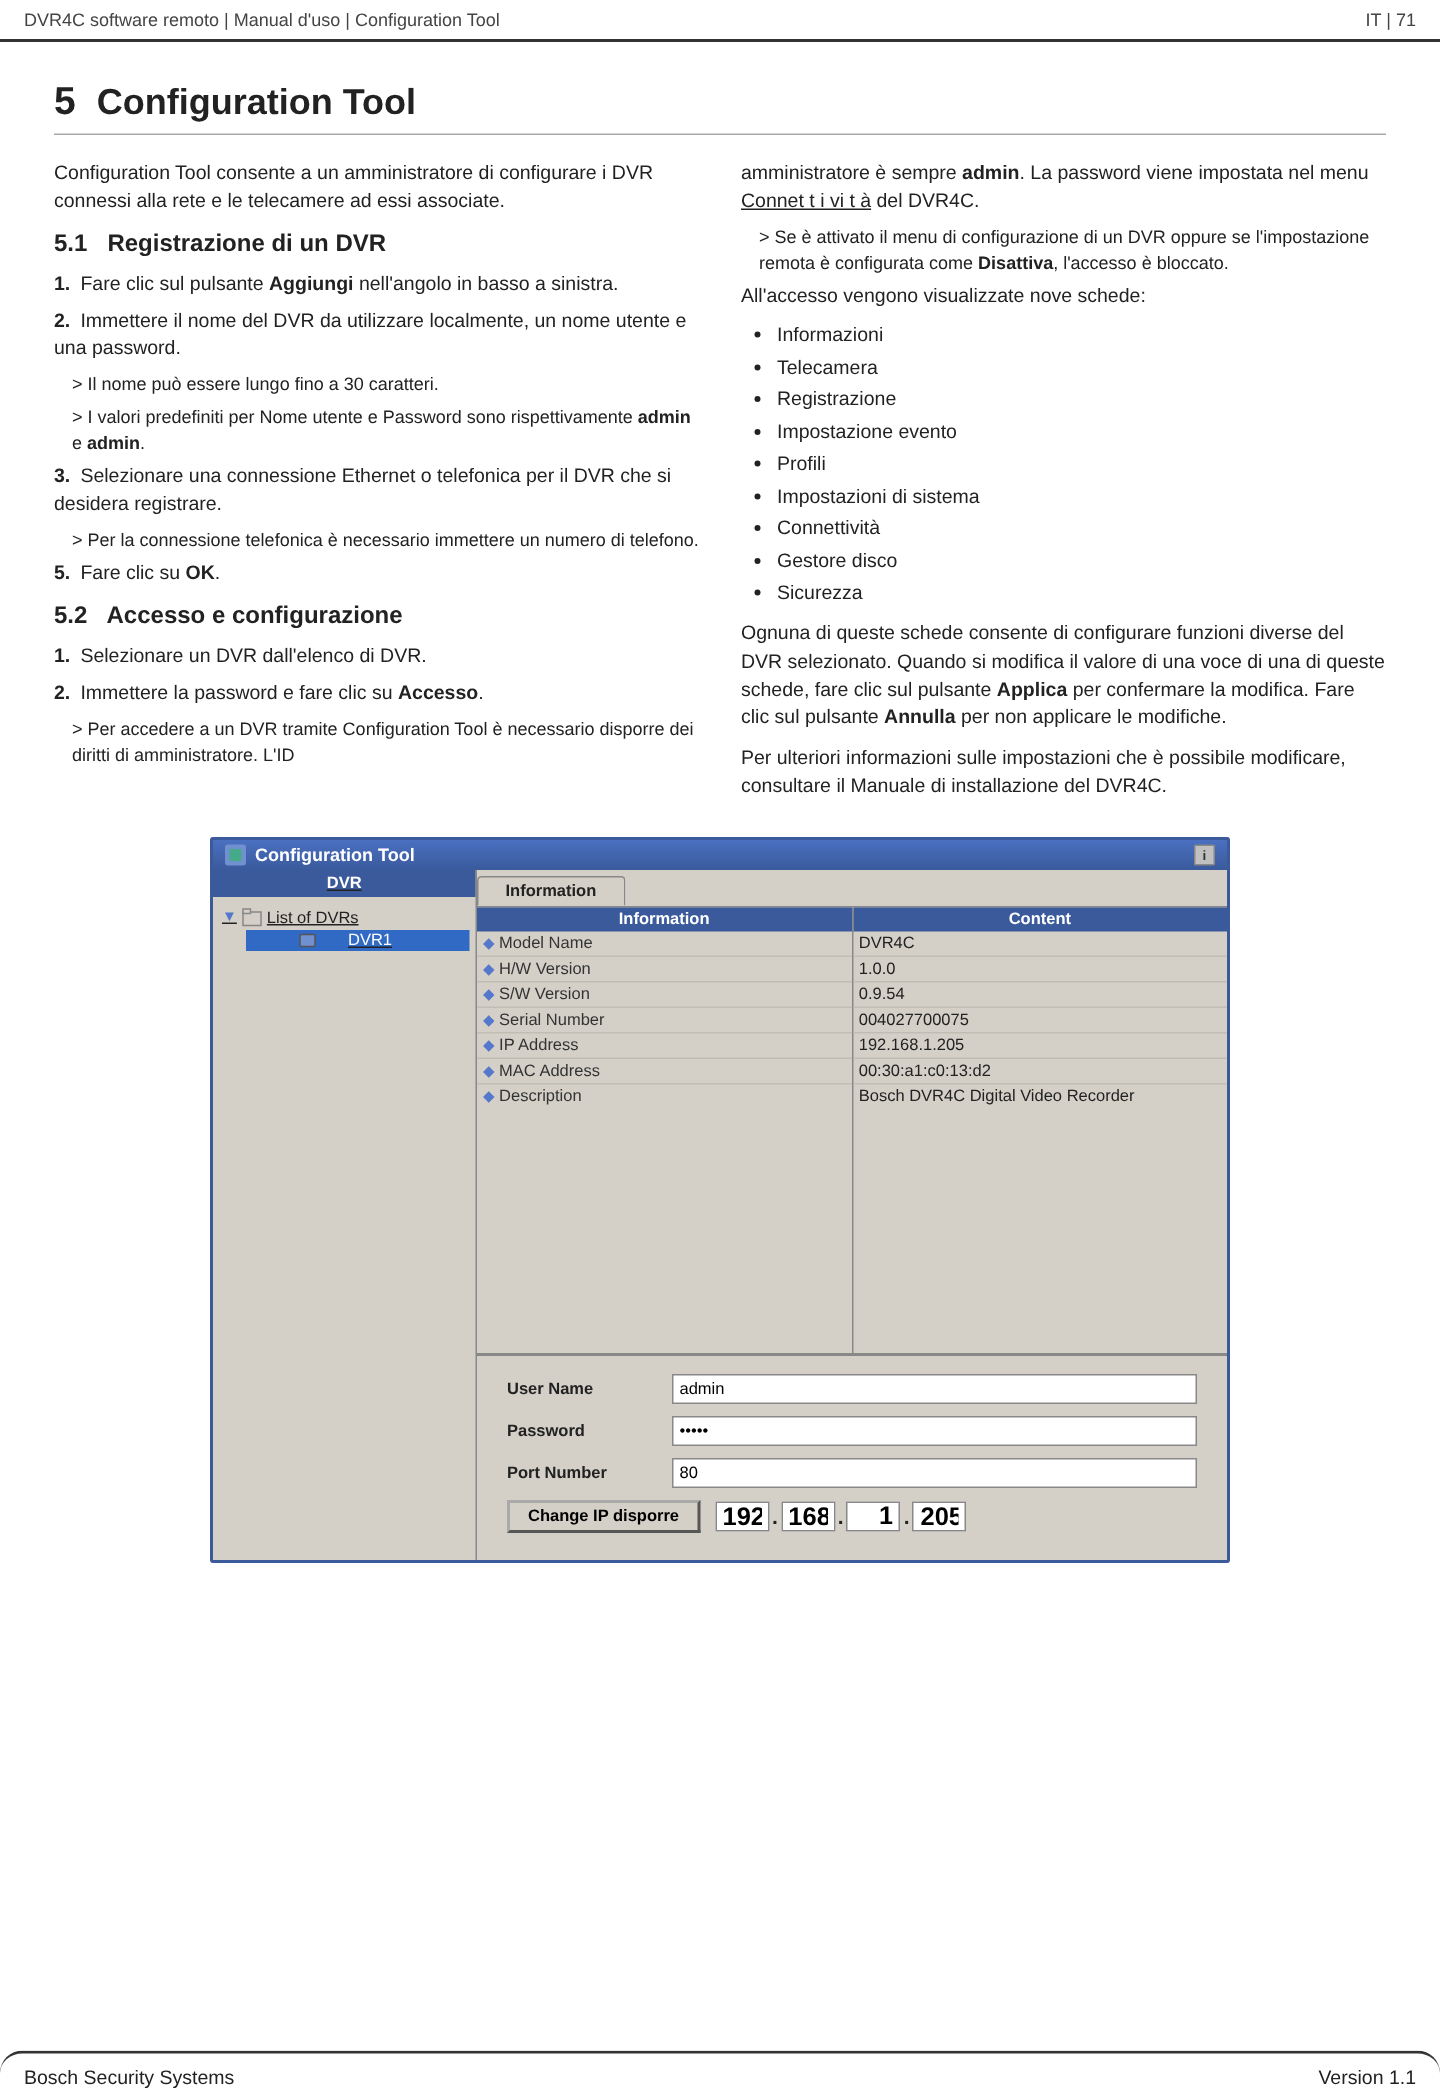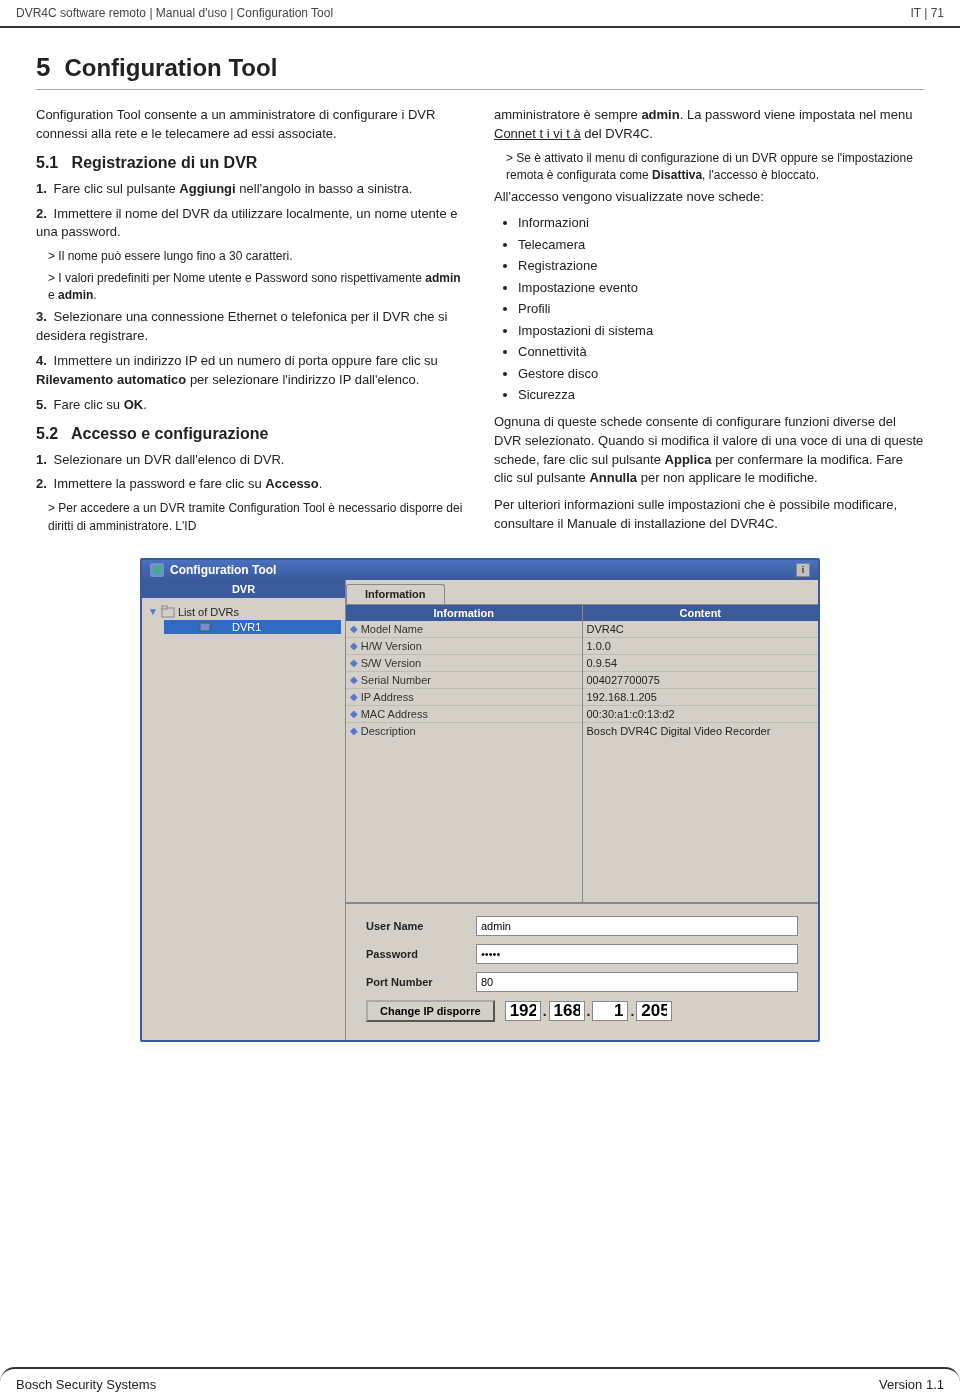--- a/index.html
+++ b/index.html
@@ -169,24 +169,25 @@
       cursor: pointer;
       color: #333;
     }
     .ct-body {
       background: #d4d0c8;
       display: flex;
       min-height: 460px;
     }
     
     .ct-left-panel {
-      width: 204px;
+      width: 176px;
       background: #d4d0c8;
       border-right: 1px solid #888;
       padding: 0;
+      text-decoration: underline;
     }
     .ct-panel-header {
       background: #3a5a9c;
       color: #fff;
       text-align: center;
       padding: 3px 0;
       font-size: 11px;
       font-weight: bold;
     }
     .ct-tree {
@@ -380,25 +381,22 @@
       </p>
 
       <p class="note-line note-gt indent">&gt; Il nome può essere lungo fino a 30 caratteri.</p>
       <p class="note-line note-gt indent">&gt; I valori predefiniti per Nome utente e Password sono rispettivamente <span class="bold">admin</span> e <span class="bold">admin</span>.</p>
 
       <p>
         <span class="step-num">3.</span>
         Selezionare una connessione Ethernet o telefonica per il DVR che si desidera registrare.
       </p>
 
-
-      <p>
-        <span class="step-num">4.</span>
-        Immettere un indirizzo IP ed un numero di porta oppure fare clic su <span class="bold">Rilevamento automatico</span> per selezionare l'indirizzo IP dall'elenco.
-      </p>
+      <p class="note-line note-gt indent">&gt; Per la connessione telefonica è necessario immettere un numero di telefono.</p>
+
 
       <p>
         <span class="step-num">5.</span>
         Fare clic su <span class="bold">OK</span>.
       </p>
 
       <div class="section-heading">
         <span>5.2</span>
         &nbsp;
         <span>Accesso e configurazione</span>

